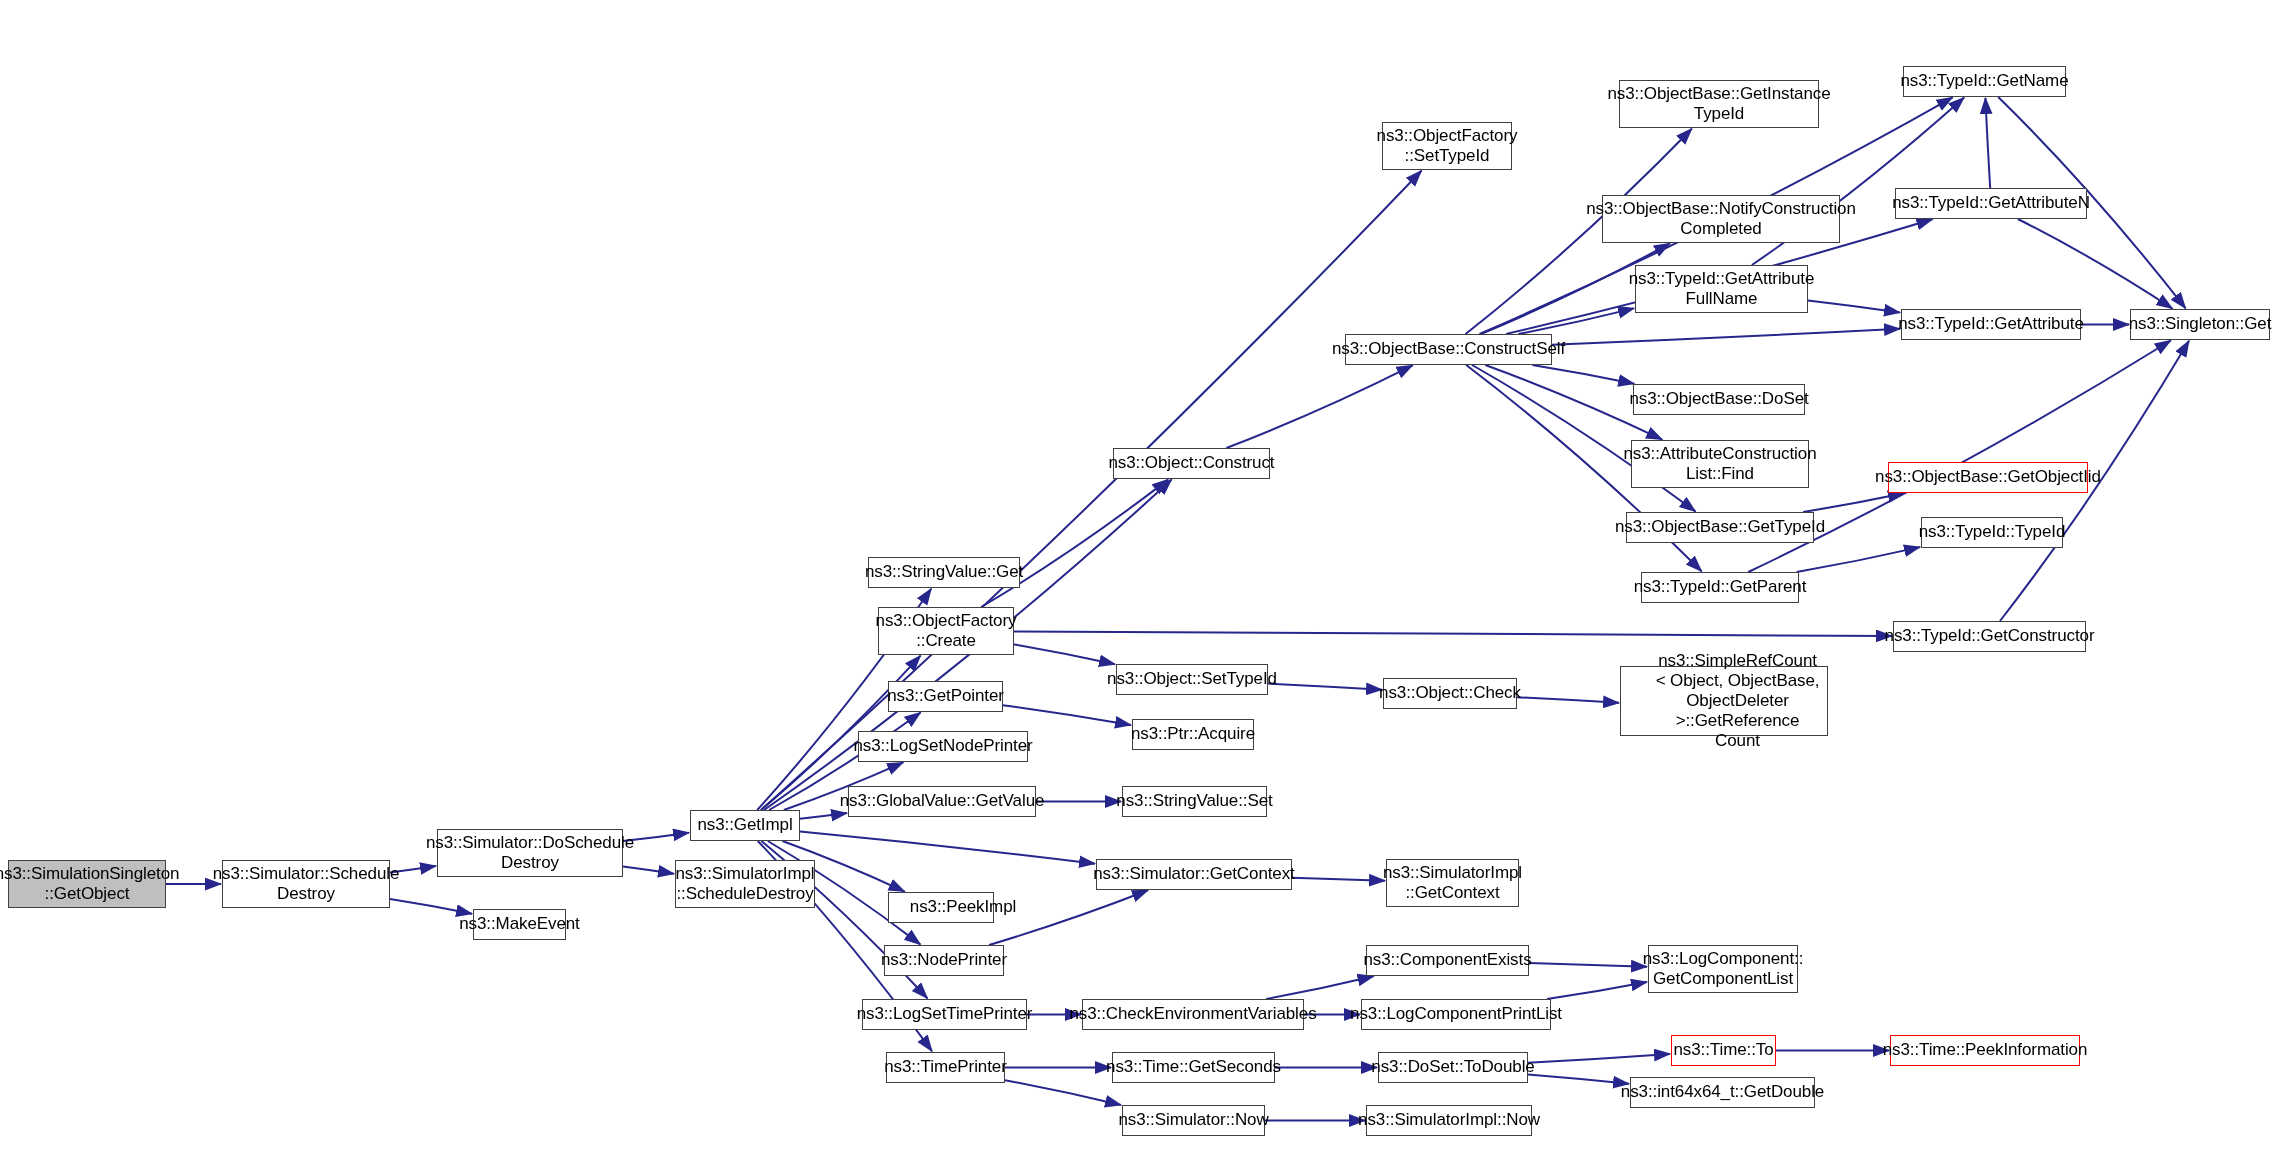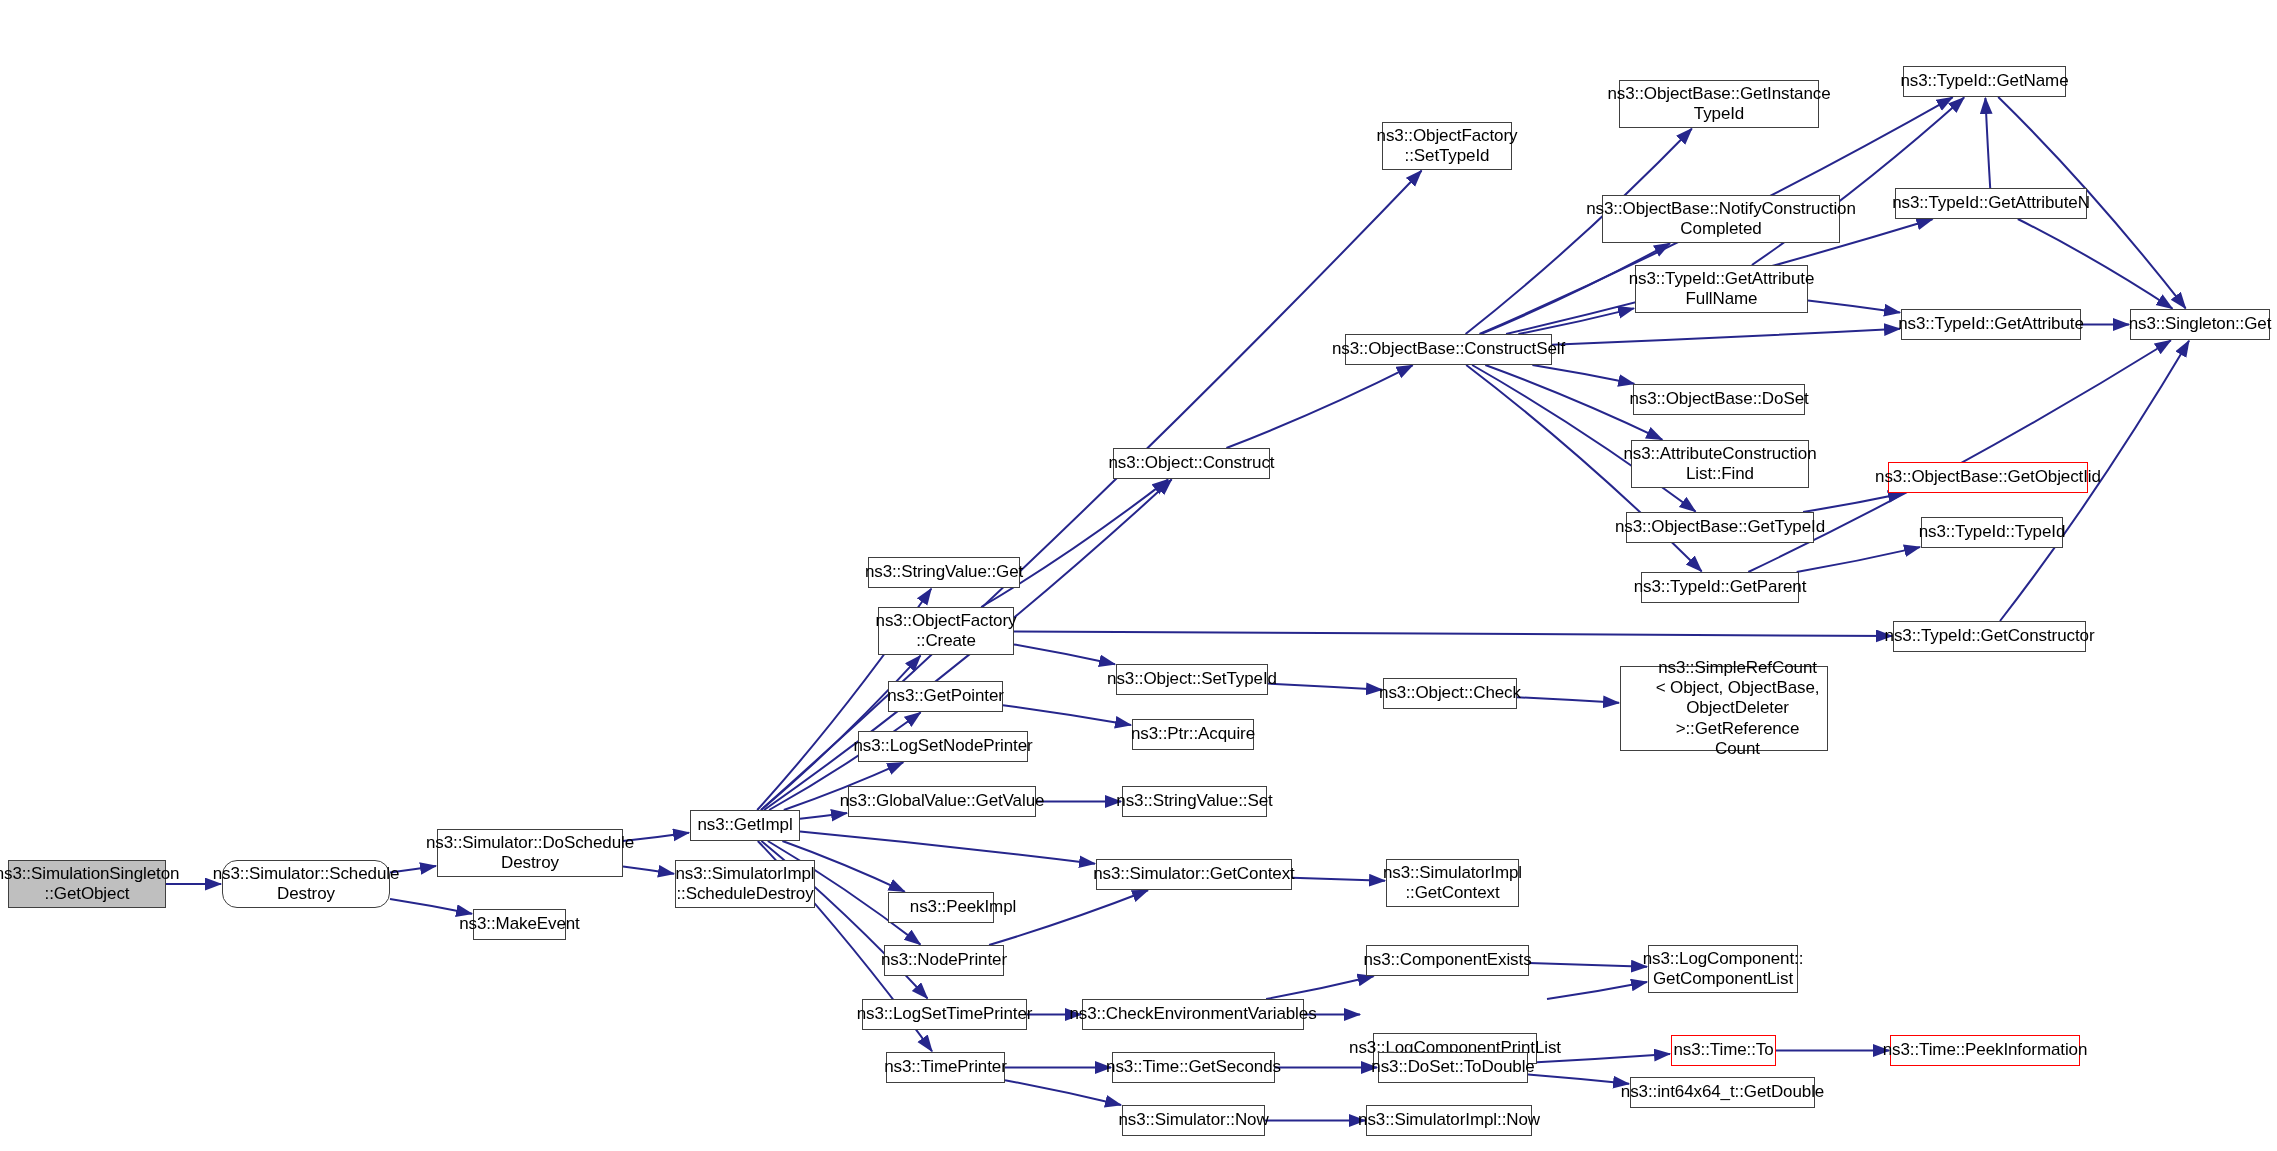--- a/index.html
+++ b/index.html
@@ -111,21 +111,21 @@
         <path d="M1998.2,97.0 Q2091.9,188.7 2185.6,308.3" marker-end="url(#arrow)"></path>
         <path d="M1990.2,188.0 Q1987.8,148.9 1985.4,98.0" marker-end="url(#arrow)"></path>
         <path d="M2017.8,219.0 Q2095.1,257.8 2172.4,308.5" marker-end="url(#arrow)"></path>
         <path d="M2081.0,324.5 Q2105.0,324.5 2129.0,324.5" marker-end="url(#arrow)"></path>
         <path d="M2000.0,621.0 Q2094.5,499.4 2189.0,340.8" marker-end="url(#arrow)"></path>
       </g>
   </svg>
   <div id="node-layer">
       <div class="node root" style="left: 8px; top: 860px; width: 158px; height: 48px;">ns3::SimulationSingleton
 ::GetObject</div>
-      <div class="node" style="left: 222px; top: 860px; width: 168px; height: 48px; border-radius: 15px;">ns3::Simulator::Schedule
+      <div class="node" style="left: 222px; top: 860px; width: 168px; height: 48px;">ns3::Simulator::Schedule
 Destroy</div>
       <div class="node" style="left: 437px; top: 829px; width: 186px; height: 48px;">ns3::Simulator::DoSchedule
 Destroy</div>
       <div class="node" style="left: 473px; top: 909px; width: 93px; height: 31px;">ns3::MakeEvent</div>
       <div class="node" style="left: 690px; top: 810px; width: 110px; height: 31px;">ns3::GetImpl</div>
       <div class="node" style="left: 675px; top: 860px; width: 140px; height: 48px;">ns3::SimulatorImpl
 ::ScheduleDestroy</div>
       <div class="node" style="left: 868px; top: 557px; width: 152px; height: 31px;">ns3::StringValue::Get</div>
       <div class="node" style="left: 878px; top: 607px; width: 136px; height: 48px;">ns3::ObjectFactory
 ::Create</div>
@@ -151,29 +151,29 @@
 TypeId</div>
       <div class="node" style="left: 1602px; top: 195px; width: 238px; height: 48px;">ns3::ObjectBase::NotifyConstruction
 Completed</div>
       <div class="node" style="left: 1635px; top: 265px; width: 173px; height: 48px;">ns3::TypeId::GetAttribute
 FullName</div>
       <div class="node" style="left: 1633px; top: 384px; width: 172px; height: 31px;">ns3::ObjectBase::DoSet</div>
       <div class="node" style="left: 1631px; top: 440px; width: 178px; height: 48px;">ns3::AttributeConstruction
 List::Find</div>
       <div class="node" style="left: 1626px; top: 512px; width: 188px; height: 31px;">ns3::ObjectBase::GetTypeId</div>
       <div class="node" style="left: 1641px; top: 572px; width: 158px; height: 31px; text-align: right;">ns3::TypeId::GetParent</div>
-      <div class="node" style="left: 1620px; top: 666px; width: 208px; height: 85px; padding-left: 31px;">ns3::SimpleRefCount
+      <div class="node" style="left: 1620px; top: 666px; width: 208px; height: 70px; padding-left: 31px;">ns3::SimpleRefCount
 &lt; Object, ObjectBase,
  ObjectDeleter &gt;::GetReference
 Count</div>
       <div class="node" style="left: 1383px; top: 678px; width: 134px; height: 31px;">ns3::Object::Check</div>
       <div class="node" style="left: 1386px; top: 859px; width: 133px; height: 48px;">ns3::SimulatorImpl
 ::GetContext</div>
       <div class="node" style="left: 1366px; top: 945px; width: 163px; height: 31px;">ns3::ComponentExists</div>
-      <div class="node" style="left: 1361px; top: 1033px; width: 164px; height: 31px; margin-left: 12px;">ns3::LogComponentPrintList</div>
+      <div class="node" style="left: 1361px; top: 999px; width: 190px; height: 31px;">ns3::LogComponentPrintList</div>
       <div class="node" style="left: 1378px; top: 1052px; width: 150px; height: 31px;">ns3::DoSet::ToDouble</div>
       <div class="node" style="left: 1366px; top: 1105px; width: 166px; height: 31px;">ns3::SimulatorImpl::Now</div>
       <div class="node" style="left: 1648px; top: 945px; width: 150px; height: 48px;">ns3::LogComponent::
 GetComponentList</div>
       <div class="node red" style="left: 1671px; top: 1035px; width: 105px; height: 31px;">ns3::Time::To</div>
       <div class="node" style="left: 1630px; top: 1077px; width: 185px; height: 31px;">ns3::int64x64_t::GetDouble</div>
       <div class="node" style="left: 1903px; top: 66px; width: 163px; height: 31px;">ns3::TypeId::GetName</div>
       <div class="node" style="left: 1895px; top: 188px; width: 192px; height: 31px;">ns3::TypeId::GetAttributeN</div>
       <div class="node" style="left: 1901px; top: 309px; width: 180px; height: 31px;">ns3::TypeId::GetAttribute</div>
       <div class="node red" style="left: 1888px; top: 462px; width: 200px; height: 31px;">ns3::ObjectBase::GetObjectIid</div>

